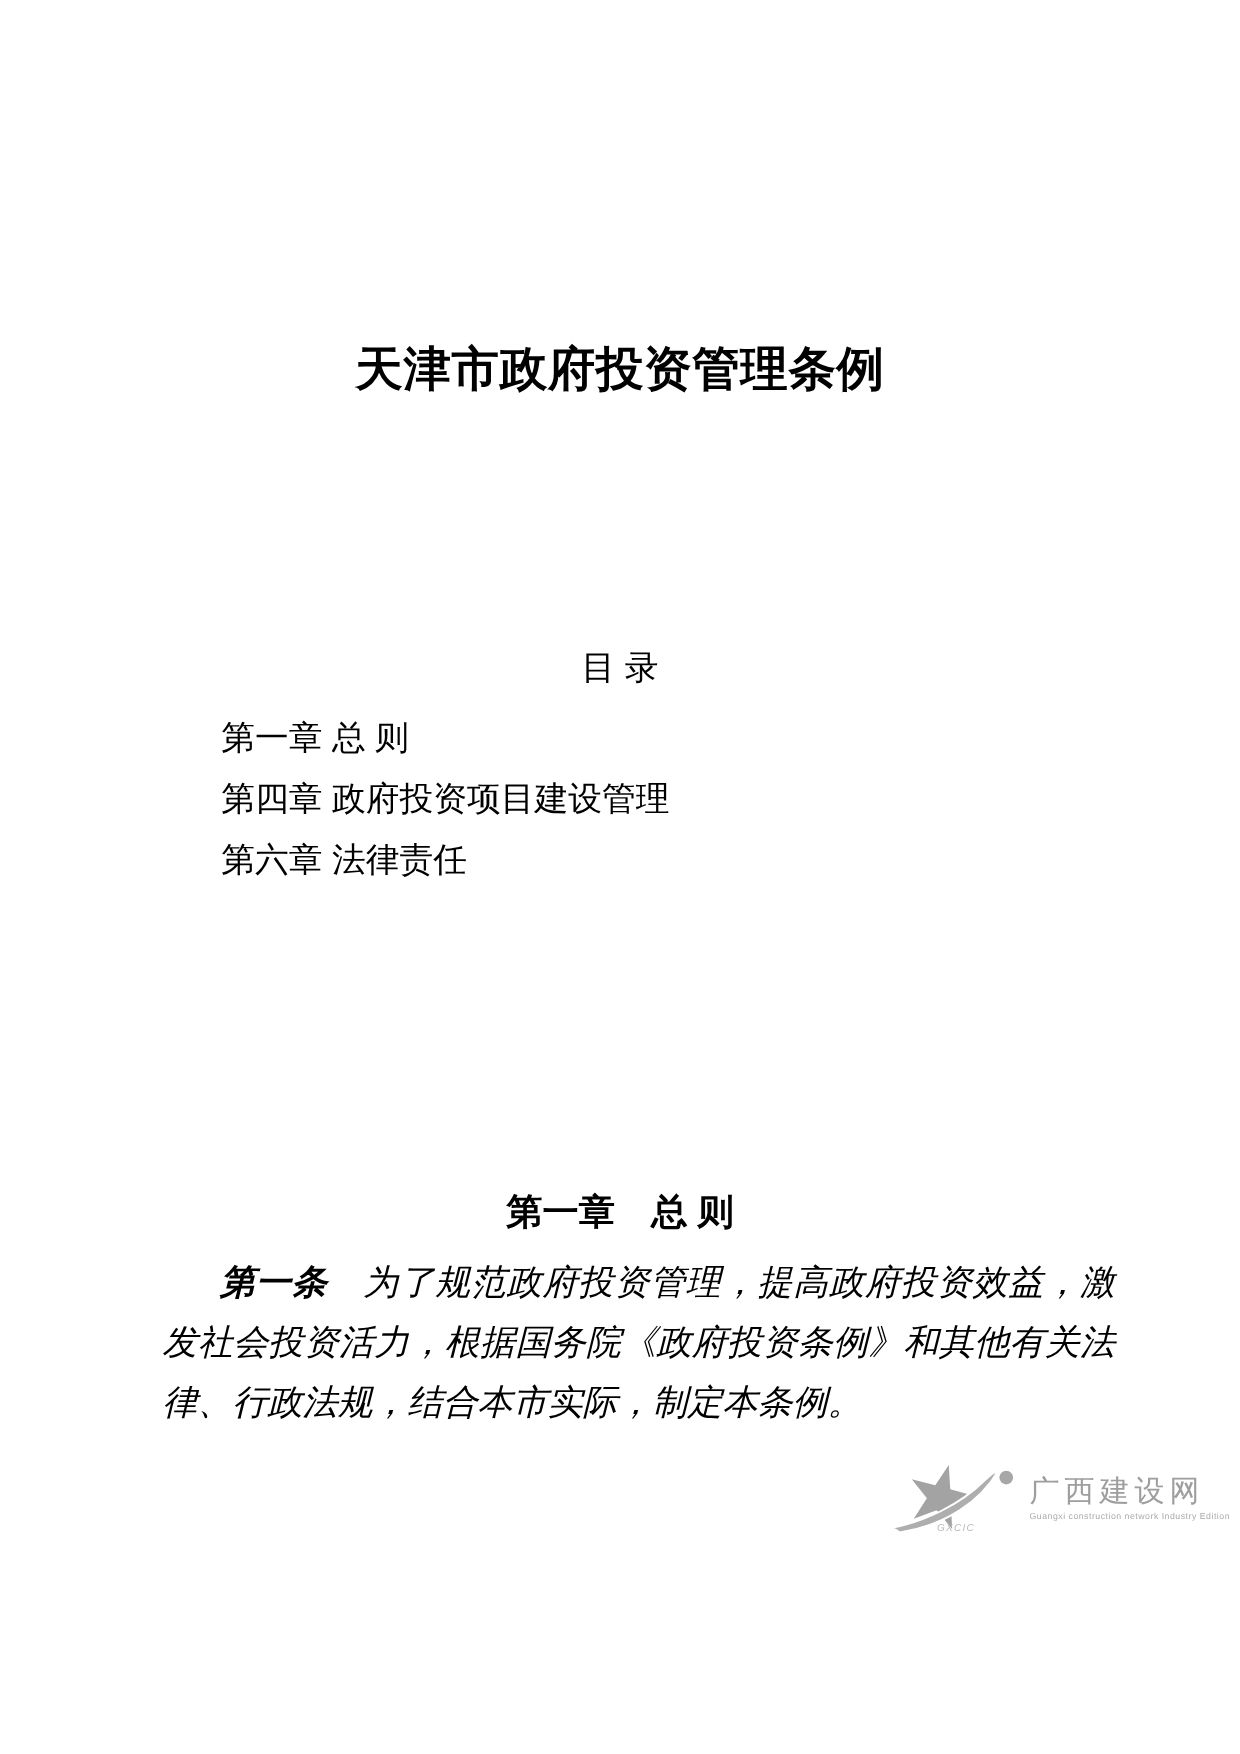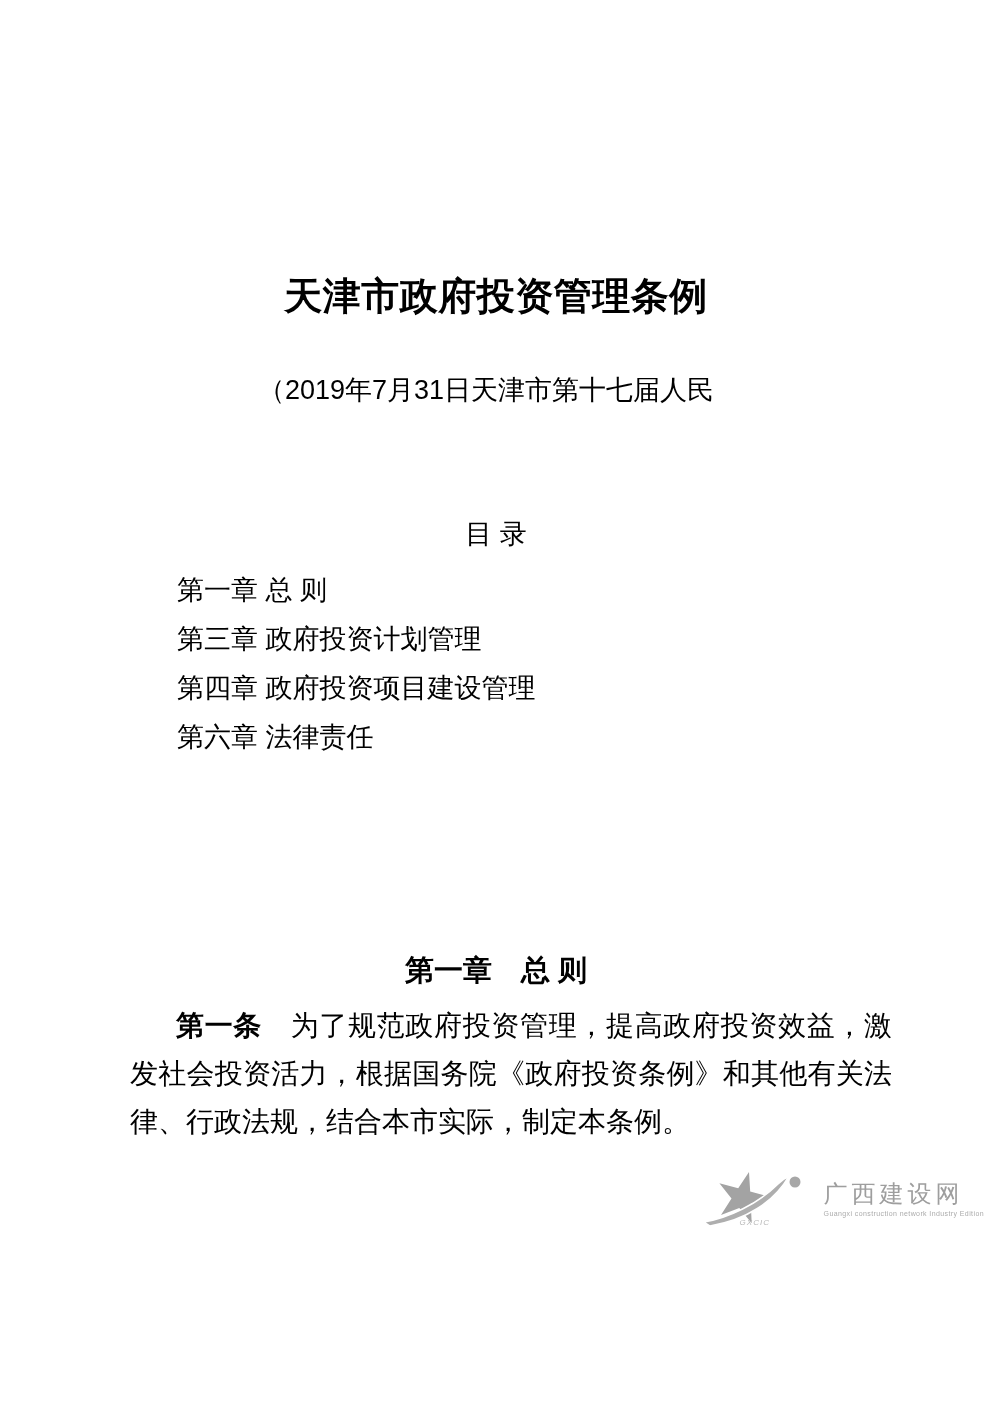--- a/index.html
+++ b/index.html
@@ -62,21 +62,21 @@
   .body-text {
     position: absolute;
     top: 1002px;
     left: 130px;
     width: 762px;
     font-family: "Liberation Serif", "DejaVu Serif", serif;
     font-size: 28px;
     line-height: 48px;
     text-align: justify;
   }
-  .body-text p { margin: 0; text-indent: 46px; }
+  .body-text p { margin: 0; text-indent: 46px; font-style: italic; }
   .article-label {
     font-family: "Liberation Sans", "DejaVu Sans", sans-serif;
     font-weight: bold;
   }
   .page-number {
     position: absolute;
     top: 1282px;
     left: 0;
     width: 100%;
     text-align: center;
@@ -97,21 +97,21 @@
   .logo-caption {
     position: absolute;
     left: 38px;
     bottom: 3px;
     font-size: 8px;
     font-style: italic;
     letter-spacing: 1px;
     color: #b9b9b9;
     line-height: 1;
   }
-  .watermark-text { display: flex; flex-direction: column; margin-left: 20px; }
+  .watermark-text { display: flex; flex-direction: column; margin-left: 10px; }
   .watermark-name {
     font-family: "Liberation Serif", "DejaVu Serif", serif;
     font-size: 24px;
     letter-spacing: 4px;
     color: #9e9e9e;
     line-height: 26px;
     white-space: nowrap;
   }
   .watermark-tagline {
     font-size: 7px;
@@ -123,28 +123,26 @@
   }
 </style>
 </head>
 <body>
 
 <div class="page">
 
   <h1 class="doc-title">天津市政府投资管理条例</h1>
 
   <div class="adoption-note">
-    <div>（2019年7月31日天津市第十七届人民</div>
   </div>
 
   <div class="toc-heading">目 录</div>
 
   <div class="toc">
     <div>第一章 总 则</div>
-    <div>第三章 政府投资计划管理</div>
     <div>第四章 政府投资项目建设管理</div>
     <div>第六章 法律责任</div>
   </div>
 
   <div class="chapter-heading">第一章　总 则</div>
 
   <div class="body-text">
     <p><span class="article-label">第一条</span><span>　为了规范政府投资管理，提高政府投资效益，激发社会投资活力，根据国务院《政府投资条例》和其他有关法律、行政法规，结合本市实际，制定本条例。</span></p>
   </div>
 

